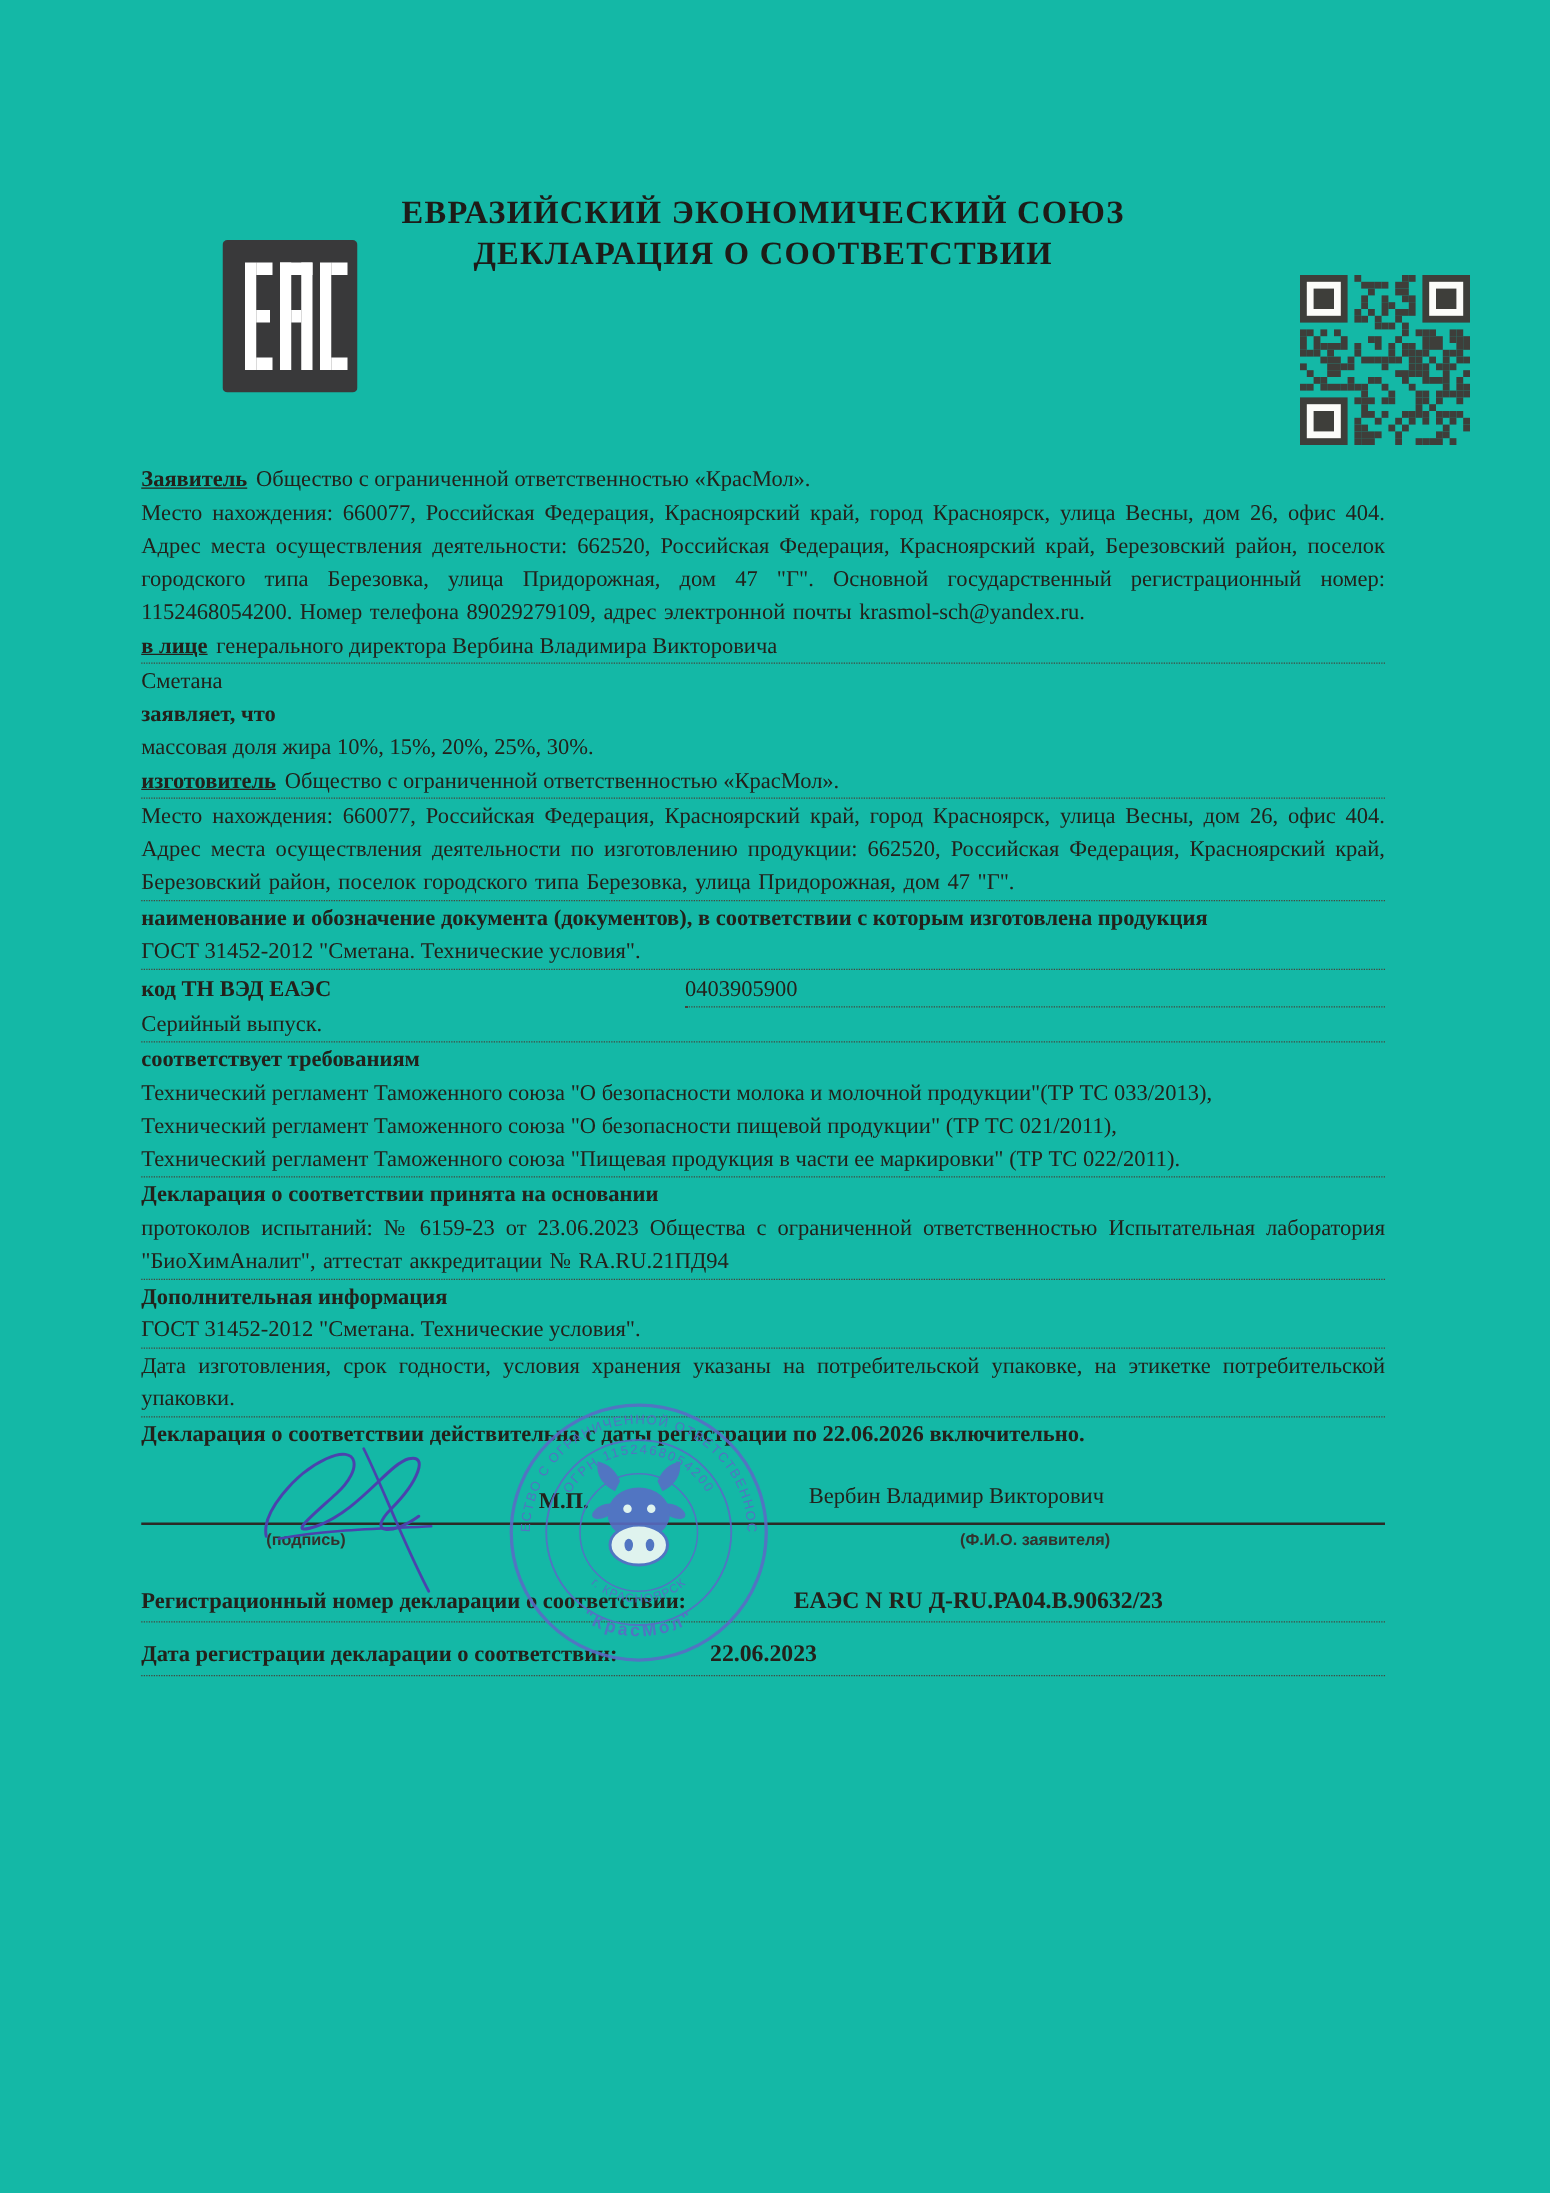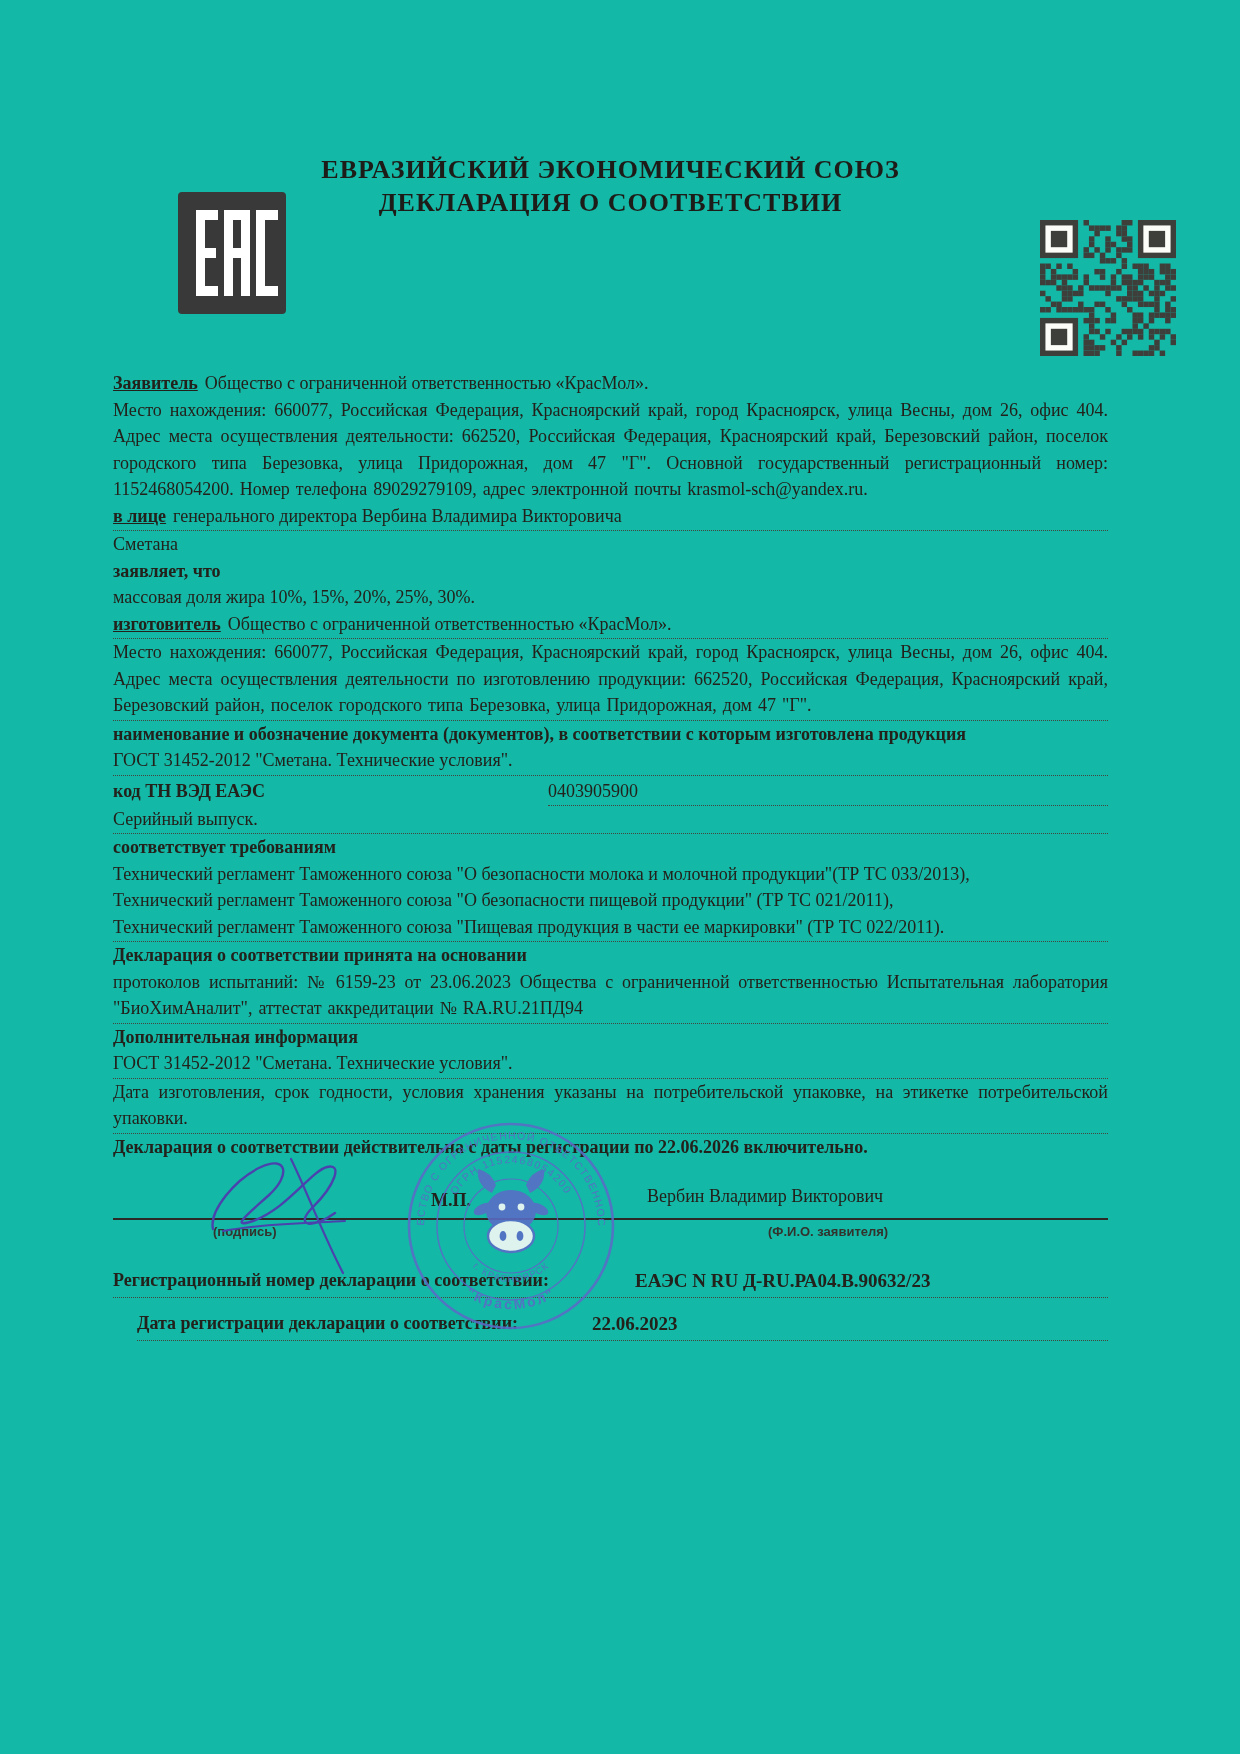--- a/index.html
+++ b/index.html
@@ -40,21 +40,21 @@
   .cap-sign { left: 100px; }
   .cap-fio  { left: 655px; }
   .mp  { position: absolute; left: 318px; top: 26px; font-weight: bold; }
   .fio { position: absolute; left: 534px; top: 22px; }
   .signature { position: absolute; left: 82px; top: -25px; z-index: 2; }
   .stamp { position: absolute; left: 291px; top: -45px; opacity: 0.88; z-index: 3; pointer-events: none; }
 
   
   .regrow { display: flex; border-bottom: 1px dotted #45453d; padding-bottom: 5px; font-weight: bold; }
   .r1 { margin-top: 10px; }
-  .r2 { margin-top: 15px; margin-left: 24px; }
+  .r2 { margin-top: 15px; }
   .r1 .rl { width: 522px; flex: none; }
   .r2 .rl { width: 455px; flex: none; }
   .rv { font-size: 19px; }
 </style>
 </head>
 <body>
 
 <div class="page">
 
   <div class="hdr-titles">

